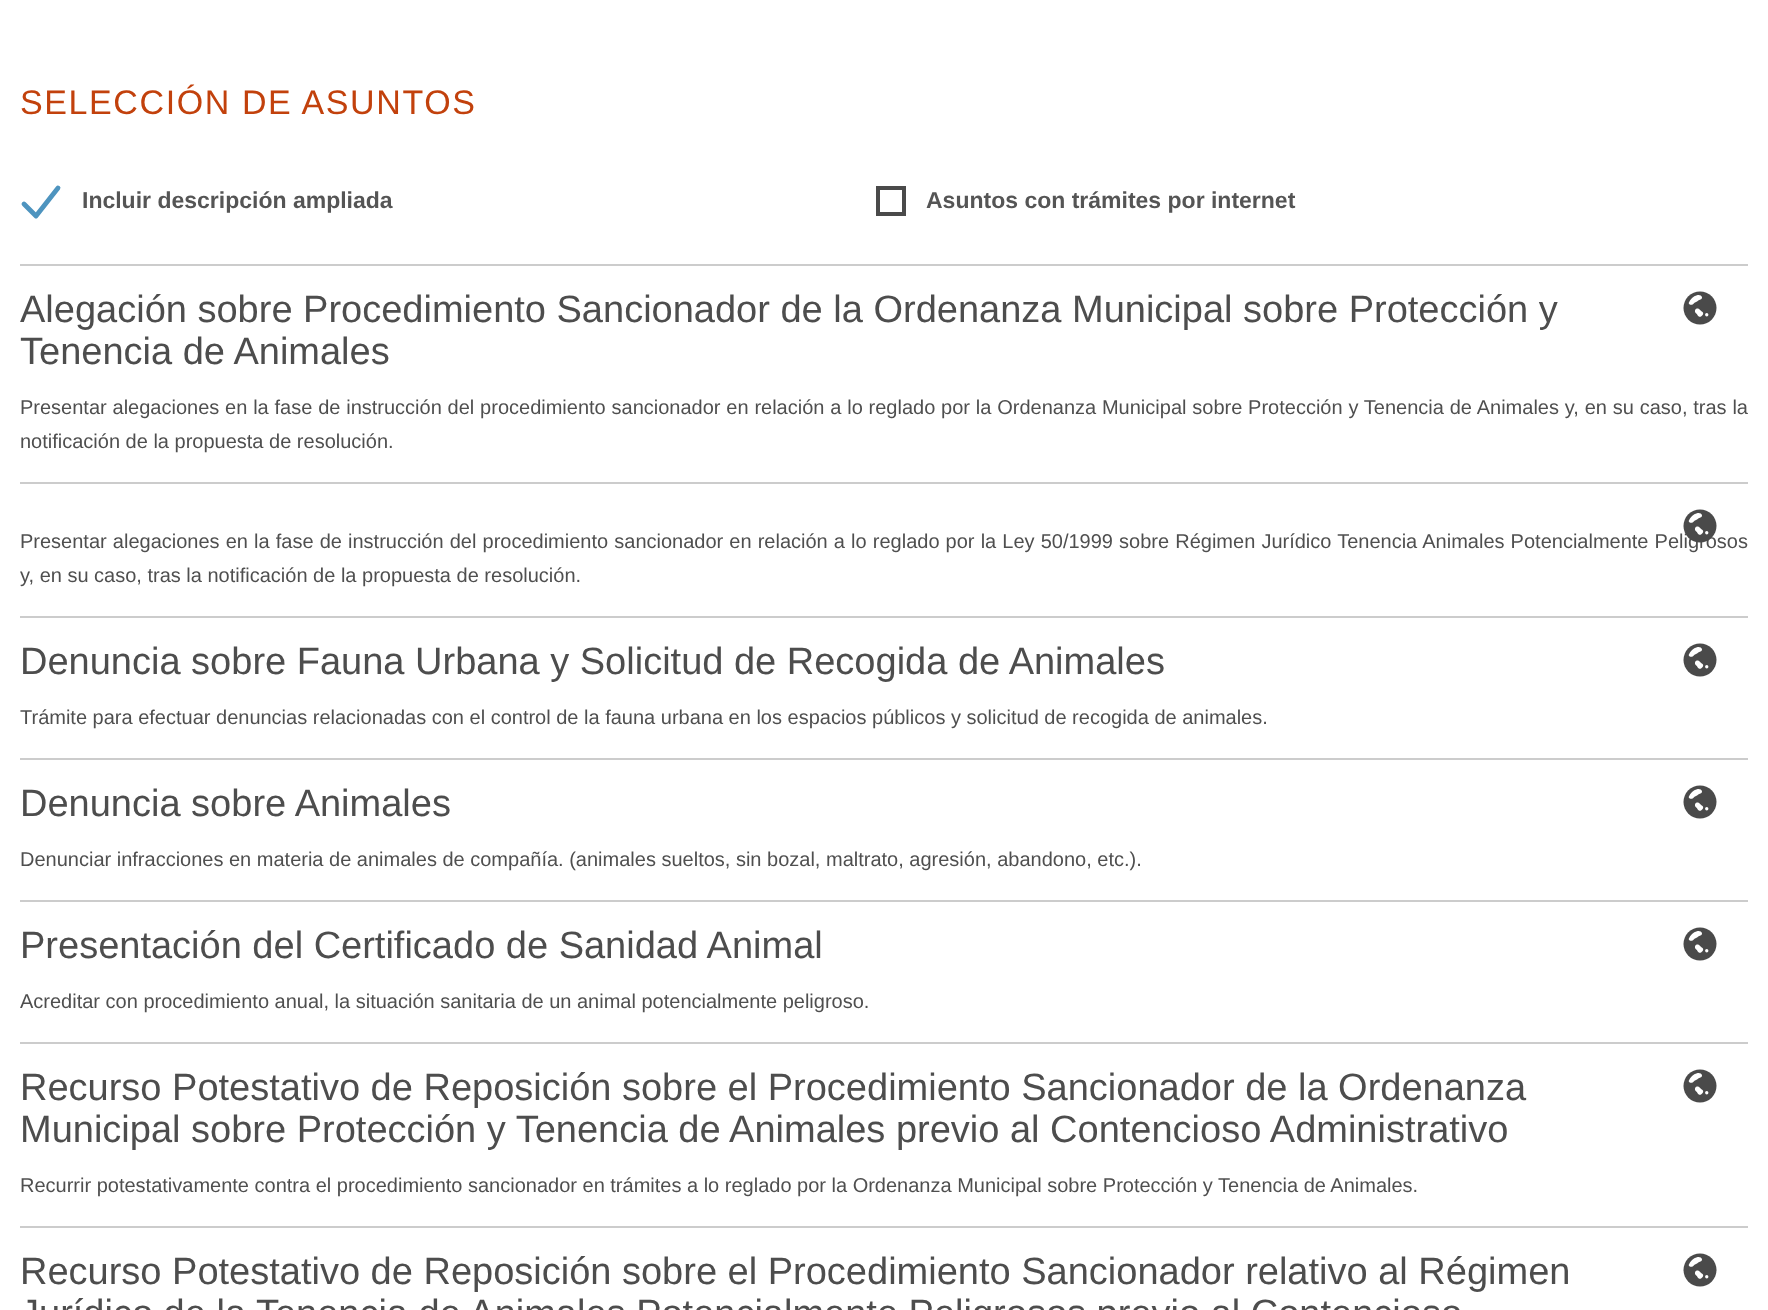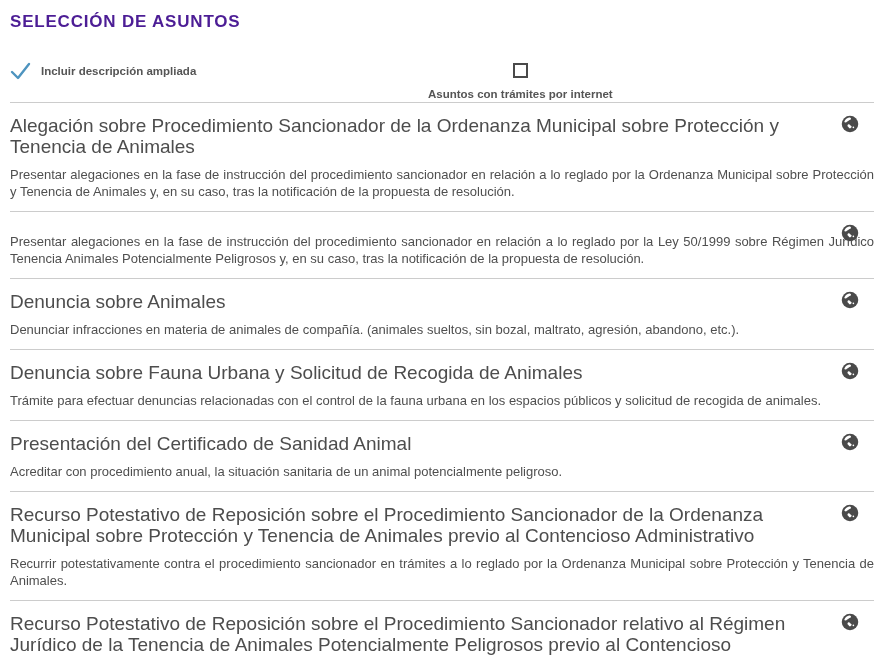--- a/index.html
+++ b/index.html
@@ -7,38 +7,39 @@
   body {
     width: 884px;
     height: 655px;
     font-family: "Liberation Sans", sans-serif;
     color: #4d4d4d;
     overflow: hidden;
   }
   .page { padding: 12px 10px 0 10px; }
   .page-title {
     font-size: 17px;
-    font-weight: 700;
+    font-weight: 400;
     letter-spacing: 0.8px;
-    color: #4c1d95;
+    color: #c2410c;
     text-transform: uppercase;
+    margin-top: 30px;
   }
   .filters {
     position: relative;
     margin-top: 30px;
     height: 26px;
     text-align: center;
   }
   .filter {
     display: flex;
     align-items: center;
     gap: 10px;
     cursor: pointer;
   }
-  .filter-internet { position: absolute; left: 418px; top: 1px; flex-direction: column; }
+  .filter-internet { position: absolute; left: 428px; top: 1px; }
   .filter-label {
     font-size: 11.5px;
     font-weight: 600;
     color: #555555;
   }
   .check-icon { width: 21px; height: 18px; display: inline-block; }
   .checkbox-empty {
     width: 15px; height: 15px;
     border: 2px solid #4a4a4a;
     background: #ffffff;
@@ -53,21 +54,21 @@
   .asunto-list .asunto-row:last-child { border-bottom: 1px solid #cccccc; }
   .asunto-title {
     font-size: 19px;
     font-weight: 400;
     color: #4d4d4d;
     line-height: 21px;
     max-width: 780px;
     cursor: pointer;
   }
   .asunto-desc {
-    font-size: 13px;
+    font-size: 10px;
     color: #4f4f4f;
     line-height: 17px;
     margin-top: 9px;
     text-align: justify;
   }
   .globe-icon {
     position: absolute;
     top: 12px;
     right: 15px;
     width: 18px;
@@ -121,46 +122,46 @@
         <svg width="18" height="18" viewBox="0 0 24 24">
           <circle cx="12" cy="12" r="11" fill="#4a4a4a"></circle>
           <path fill="#ffffff" d="M4.5 8.5c1-2.5 3-4.3 5.5-5 1.5-.4 3 .1 3.3 1.2.3 1-.6 1.7-1.8 2-1 .3-1.4 1.3-2.5 1.5-1 .2-1.3 1.4-2.3 1.6-1 .2-2.5-.3-2.2-1.3z"></path>
           <path fill="#ffffff" d="M9.5 12.5c.9-.4 2.1 0 2.6.9.5.9 1.7 1 2 2 .2.9-.6 1.8-1.4 2.2-.9.5-2-.1-2.4-1-.3-.8-1.4-1-1.6-1.9-.2-.9.1-1.9.8-2.2z"></path>
           <circle cx="16.5" cy="16.5" r="1.1" fill="#ffffff"></circle>
         </svg>
       </span>
     </div>
 
     <div class="asunto-row">
+      <div class="asunto-title">Denuncia sobre Fauna Urbana y Solicitud de Recogida de Animales</div>
+      <div class="asunto-desc">Trámite para efectuar denuncias relacionadas con el control de la fauna urbana en los espacios públicos y solicitud de recogida de animales.</div>
+      <span class="globe-icon">
+        <svg width="18" height="18" viewBox="0 0 24 24">
+          <circle cx="12" cy="12" r="11" fill="#4a4a4a"></circle>
+          <path fill="#ffffff" d="M4.5 8.5c1-2.5 3-4.3 5.5-5 1.5-.4 3 .1 3.3 1.2.3 1-.6 1.7-1.8 2-1 .3-1.4 1.3-2.5 1.5-1 .2-1.3 1.4-2.3 1.6-1 .2-2.5-.3-2.2-1.3z"></path>
+          <path fill="#ffffff" d="M9.5 12.5c.9-.4 2.1 0 2.6.9.5.9 1.7 1 2 2 .2.9-.6 1.8-1.4 2.2-.9.5-2-.1-2.4-1-.3-.8-1.4-1-1.6-1.9-.2-.9.1-1.9.8-2.2z"></path>
+          <circle cx="16.5" cy="16.5" r="1.1" fill="#ffffff"></circle>
+        </svg>
+      </span>
+    </div>
+
+    <div class="asunto-row">
       <div class="asunto-title">Denuncia sobre Animales</div>
       <div class="asunto-desc">Denunciar infracciones en materia de animales de compañía. (animales sueltos, sin bozal, maltrato, agresión, abandono, etc.).</div>
       <span class="globe-icon">
         <svg width="18" height="18" viewBox="0 0 24 24">
           <circle cx="12" cy="12" r="11" fill="#4a4a4a"></circle>
           <path fill="#ffffff" d="M4.5 8.5c1-2.5 3-4.3 5.5-5 1.5-.4 3 .1 3.3 1.2.3 1-.6 1.7-1.8 2-1 .3-1.4 1.3-2.5 1.5-1 .2-1.3 1.4-2.3 1.6-1 .2-2.5-.3-2.2-1.3z"></path>
           <path fill="#ffffff" d="M9.5 12.5c.9-.4 2.1 0 2.6.9.5.9 1.7 1 2 2 .2.9-.6 1.8-1.4 2.2-.9.5-2-.1-2.4-1-.3-.8-1.4-1-1.6-1.9-.2-.9.1-1.9.8-2.2z"></path>
           <circle cx="16.5" cy="16.5" r="1.1" fill="#ffffff"></circle>
         </svg>
       </span>
     </div>
 
     <div class="asunto-row">
-      <div class="asunto-title">Denuncia sobre Fauna Urbana y Solicitud de Recogida de Animales</div>
-      <div class="asunto-desc">Trámite para efectuar denuncias relacionadas con el control de la fauna urbana en los espacios públicos y solicitud de recogida de animales.</div>
-      <span class="globe-icon">
-        <svg width="18" height="18" viewBox="0 0 24 24">
-          <circle cx="12" cy="12" r="11" fill="#4a4a4a"></circle>
-          <path fill="#ffffff" d="M4.5 8.5c1-2.5 3-4.3 5.5-5 1.5-.4 3 .1 3.3 1.2.3 1-.6 1.7-1.8 2-1 .3-1.4 1.3-2.5 1.5-1 .2-1.3 1.4-2.3 1.6-1 .2-2.5-.3-2.2-1.3z"></path>
-          <path fill="#ffffff" d="M9.5 12.5c.9-.4 2.1 0 2.6.9.5.9 1.7 1 2 2 .2.9-.6 1.8-1.4 2.2-.9.5-2-.1-2.4-1-.3-.8-1.4-1-1.6-1.9-.2-.9.1-1.9.8-2.2z"></path>
-          <circle cx="16.5" cy="16.5" r="1.1" fill="#ffffff"></circle>
-        </svg>
-      </span>
-    </div>
-
-    <div class="asunto-row">
       <div class="asunto-title">Presentación del Certificado de Sanidad Animal</div>
       <div class="asunto-desc">Acreditar con procedimiento anual, la situación sanitaria de un animal potencialmente peligroso.</div>
       <span class="globe-icon">
         <svg width="18" height="18" viewBox="0 0 24 24">
           <circle cx="12" cy="12" r="11" fill="#4a4a4a"></circle>
           <path fill="#ffffff" d="M4.5 8.5c1-2.5 3-4.3 5.5-5 1.5-.4 3 .1 3.3 1.2.3 1-.6 1.7-1.8 2-1 .3-1.4 1.3-2.5 1.5-1 .2-1.3 1.4-2.3 1.6-1 .2-2.5-.3-2.2-1.3z"></path>
           <path fill="#ffffff" d="M9.5 12.5c.9-.4 2.1 0 2.6.9.5.9 1.7 1 2 2 .2.9-.6 1.8-1.4 2.2-.9.5-2-.1-2.4-1-.3-.8-1.4-1-1.6-1.9-.2-.9.1-1.9.8-2.2z"></path>
           <circle cx="16.5" cy="16.5" r="1.1" fill="#ffffff"></circle>
         </svg>
       </span>

